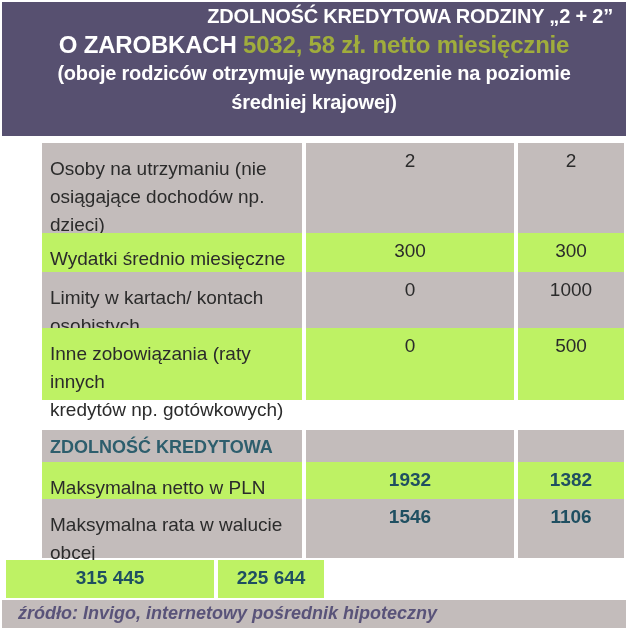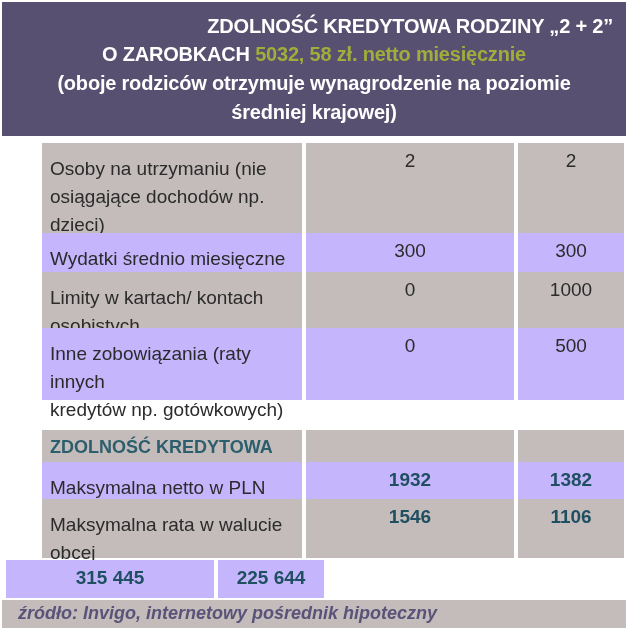--- a/index.html
+++ b/index.html
@@ -17,40 +17,40 @@
     font-family:"Liberation Sans","DejaVu Sans",sans-serif;
     color:var(--ink);overflow:hidden;
   }
   .frame{padding:2px;width:624px;}
   
   .header{
     background:var(--purple);height:134px;width:624px;
     color:#ffffff;font-weight:bold;
   }
   .h-line1{
-    text-align:right;padding:10px 13px 0 0;
+    text-align:right;padding:0 13px 0 0;
     font-size:20px;line-height:28px;letter-spacing:-0.2px;
   }
   .h-line2{
-    text-align:center;font-size:20px;line-height:29px;letter-spacing:-0.2px;
+    text-align:center;font-size:24px;line-height:29px;letter-spacing:-0.2px;
   }
   .h-amount{color:var(--green);}
   .h-note{
     text-align:center;font-size:20px;line-height:29px;
     padding:0 16px;letter-spacing:-0.2px;
   }
   
   .tgap{background:#ffffff;width:624px;}
   .gap7{height:7px;}
   .gap30{height:30px;}
   .gap2{height:2px;}
   .row{display:flex;width:624px;}
   .row .cell{box-sizing:border-box;}
   .gray .cell{background:var(--gray);}
-  .white .cell{background:#c4b5fd;}
+  .white .cell{background:#bef264;}
   .label{
     width:260px;padding:12px 4px 0 8px;
     font-size:19px;line-height:28px;white-space:pre-line;margin-left:40px;
   }
   .sep{width:4px;background:#ffffff;}
   .val{
     width:208px;text-align:center;padding-top:4px;
     font-size:19px;line-height:28px;
   }
   .val.last{width:106px;}

